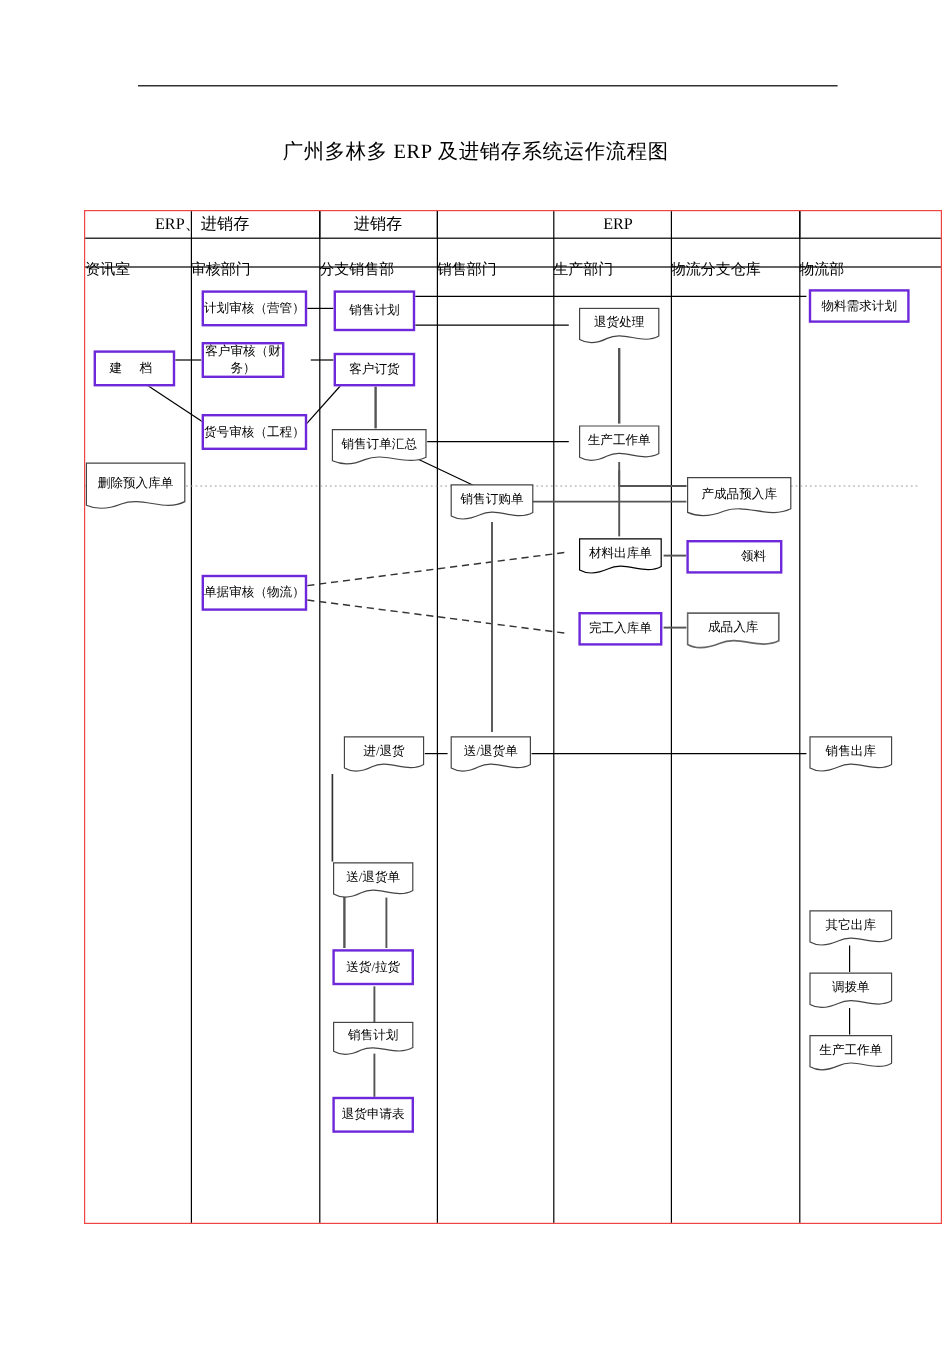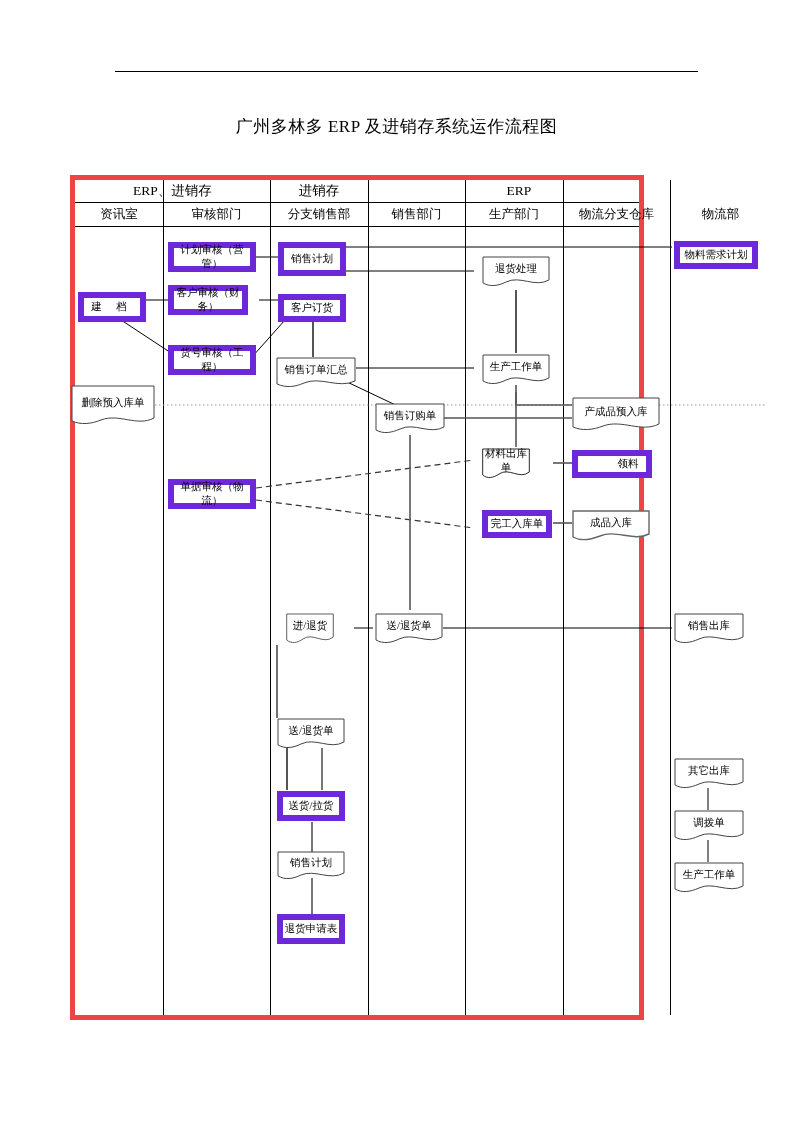--- a/index.html
+++ b/index.html
@@ -15,40 +15,40 @@
   #toprule{
     position:absolute;left:115px;top:71px;width:583px;height:0;
     border-top:1.6px solid #000;
   }
   #title{
     position:absolute;left:0;top:115px;width:793px;
     text-align:center;font-size:17px;letter-spacing:.5px;
   }
   
   #table{
-    position:absolute;left:70px;top:175px;width:574px;height:845px;
-    border:5px solid #ef4444;box-sizing:border-box;
+    position:absolute;left:70px;top:175px;width:715px;height:845px;
+    border:1px solid #ef4444;box-sizing:border-box;
   }
   .vline{position:absolute;top:0;bottom:0;width:0;border-left:1px solid #000;}
   .hline{position:absolute;left:0;right:0;height:0;border-top:1px solid #000;}
   .hdr{
     position:absolute;text-align:center;font-size:13.5px;line-height:22px;
   }
   .hdr2{
-    position:absolute;text-align:center;font-size:12.5px;line-height:23px;
+    position:absolute;font-size:12.5px;line-height:23px;margin-top:14px;
   }
   
   .node{
     position:absolute;box-sizing:border-box;
     font-size:10.5px;text-align:center;
     display:flex;align-items:center;justify-content:center;
     color:#000;
     z-index:5;
   }
-  .rect{border:6px solid #6d28d9;background:#fff;}
+  .rect{border:2px solid #6d28d9;background:#fff;}
   .doc{background:transparent;}
   .doc svg{position:absolute;left:0;top:0;width:100%;height:100%;z-index:-1;}
   .doclabel{position:relative;z-index:2;width:100%;padding-bottom:6px;}
   .sp{letter-spacing:6px;}
   
   #wires{position:absolute;left:0;top:0;width:793px;height:1122px;z-index:2;}
   #wires line,#wires polyline,#wires path{fill:none;}
 </style>
 </head>
 <body>
@@ -170,21 +170,21 @@
     <svg viewBox="0 0 84 42" preserveAspectRatio="none">
         <path d="M1,1 H83 V33 C66,42 48,28 30,35 C20,39 10,40 1,36 Z" fill="#fff" stroke="#444" stroke-width="1"></path>
       </svg>
     <span class="doclabel">删除预入库单</span>
   </div>
 
   <div class="node rect" style="left:168px;top:242px;width:88px;height:30px;">
     <span>计划审核（营管）</span>
   </div>
 
-  <div class="node rect" style="left:168px;top:285px;width:80px;height:30px;">
+  <div class="node rect" style="left:168px;top:285px;width:69px;height:30px;">
     <span>客户审核（财务）</span>
   </div>
 
   <div class="node rect" style="left:168px;top:345px;width:88px;height:30px;">
     <span>货号审核（工程）</span>
   </div>
 
   <div class="node rect" style="left:168px;top:479px;width:88px;height:30px;">
     <span>单据审核（物流）</span>
   </div>
@@ -197,21 +197,21 @@
     <span>客户订货</span>
   </div>
 
   <div class="node doc" style="left:276px;top:357px;width:80px;height:32px;">
     <svg viewBox="0 0 80 32" preserveAspectRatio="none">
         <path d="M1,1 H79 V24 C62,32 45,19 28,26 C19,30 10,31 1,27 Z" fill="#fff" stroke="#444" stroke-width="1"></path>
       </svg>
     <span class="doclabel">销售订单汇总</span>
   </div>
 
-  <div class="node doc" style="left:286px;top:613px;width:48px;height:32px;">
+  <div class="node doc" style="left:286px;top:613px;width:68px;height:32px;">
     <svg viewBox="0 0 68 32" preserveAspectRatio="none">
         <path d="M1,1 H67 V24 C53,32 38,19 24,26 C16,30 8,31 1,27 Z" fill="#fff" stroke="#444" stroke-width="1"></path>
       </svg>
     <span class="doclabel">进/退货</span>
   </div>
 
   <div class="node doc" style="left:277px;top:718px;width:68px;height:32px;">
     <svg viewBox="0 0 68 32" preserveAspectRatio="none">
         <path d="M1,1 H67 V24 C53,32 38,19 24,26 C16,30 8,31 1,27 Z" fill="#fff" stroke="#444" stroke-width="1"></path>
       </svg>
@@ -254,21 +254,21 @@
     <span class="doclabel">退货处理</span>
   </div>
 
   <div class="node doc" style="left:482px;top:354px;width:68px;height:32px;">
     <svg viewBox="0 0 68 32" preserveAspectRatio="none">
         <path d="M1,1 H67 V24 C53,32 38,19 24,26 C16,30 8,31 1,27 Z" fill="#fff" stroke="#444" stroke-width="1"></path>
       </svg>
     <span class="doclabel">生产工作单</span>
   </div>
 
-  <div class="node doc" style="left:482px;top:448px;width:48px;height:32px;">
+  <div class="node doc" style="left:482px;top:448px;width:70px;height:32px;">
     <svg viewBox="0 0 70 32" preserveAspectRatio="none">
         <path d="M1,1 H69 V24 C55,32 39,19 25,26 C16,30 8,31 1,27 Z" fill="#000" fill-opacity="0" stroke="#000" stroke-width="1"></path>
       </svg>
     <span class="doclabel">材料出库单</span>
   </div>
 
   <div class="node rect" style="left:482px;top:510px;width:70px;height:28px;">
     <span>完工入库单</span>
   </div>
 

